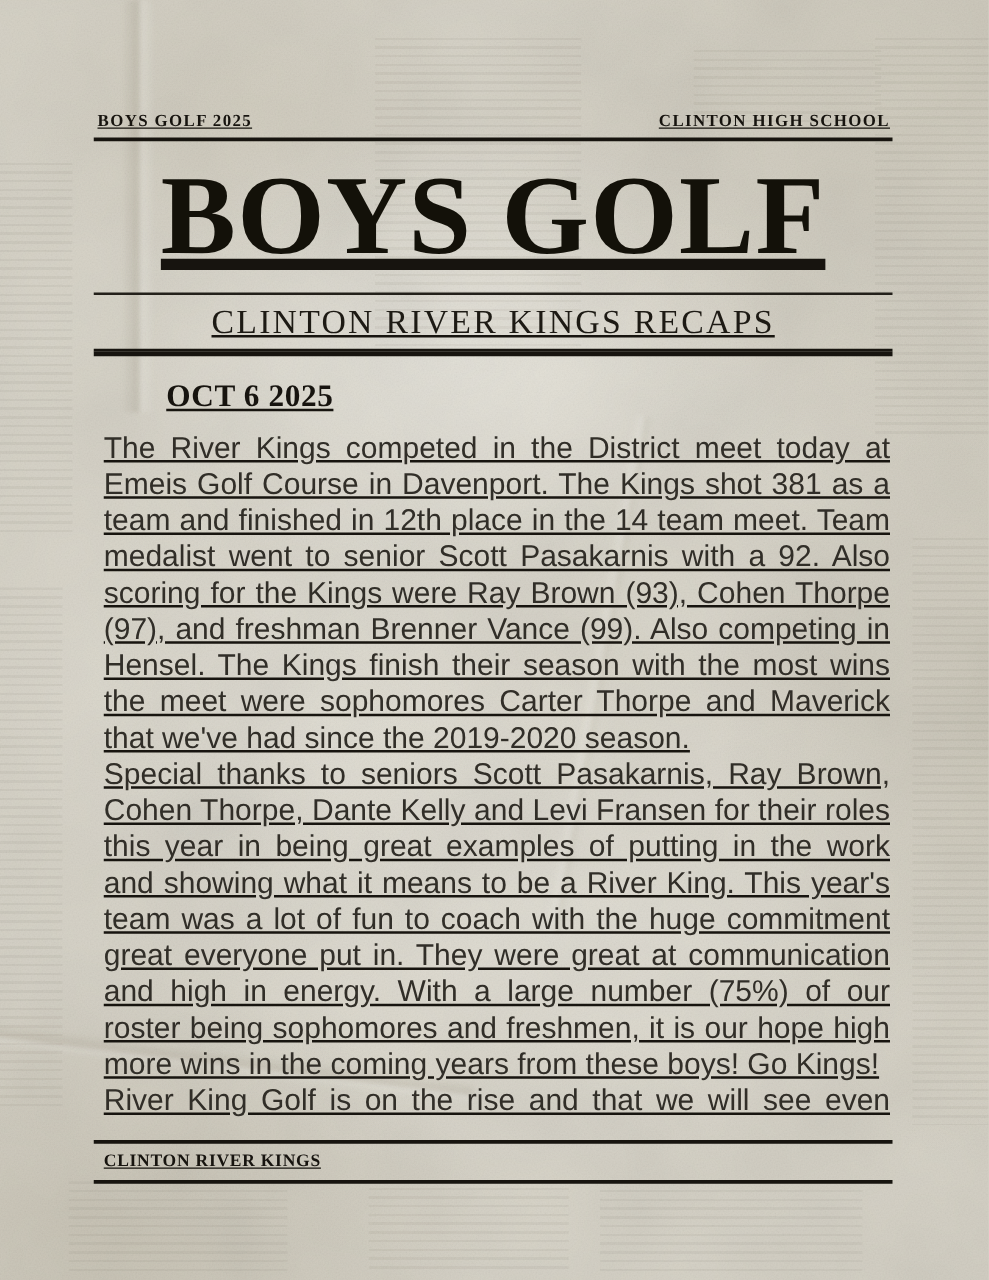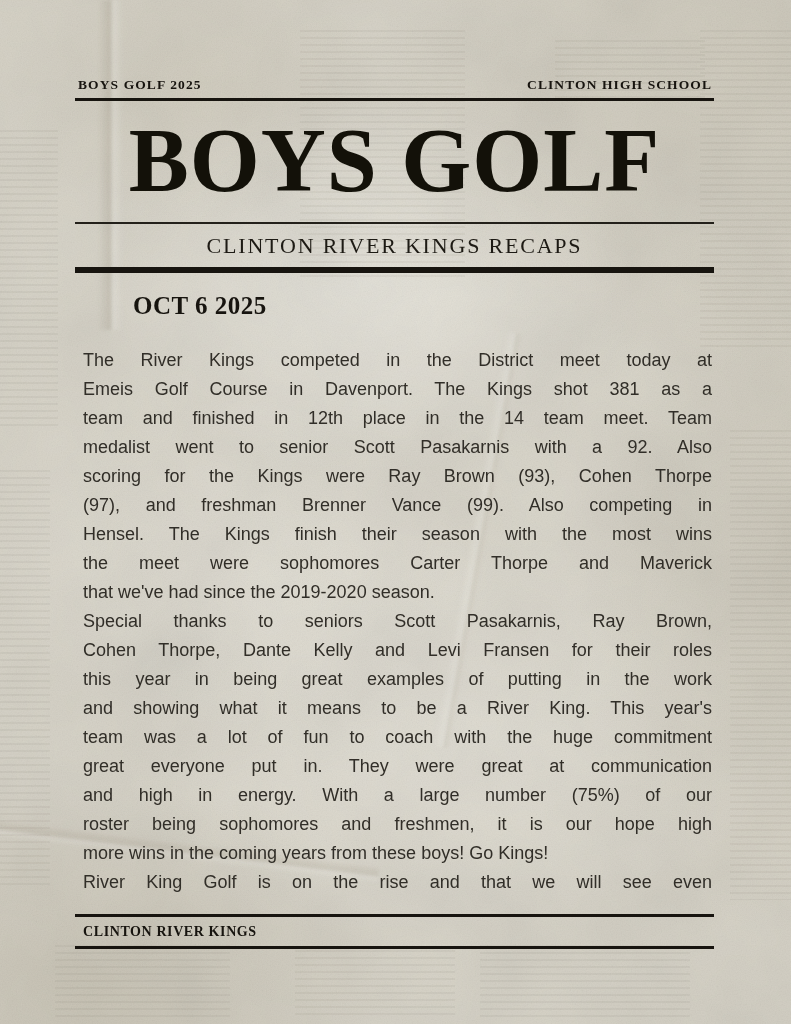--- a/index.html
+++ b/index.html
@@ -31,45 +31,45 @@
   }
   .crease{position:absolute;pointer-events:none;filter:blur(1.5px);}
   .crease.v1{left:98px;top:0;width:26px;height:330px;
     background:linear-gradient(90deg,transparent,rgba(120,110,88,0.18) 45%,rgba(255,255,250,0.25) 60%,transparent);}
   .crease.d1{left:-40px;top:840px;width:420px;height:18px;transform:rotate(7deg);
     background:linear-gradient(180deg,transparent,rgba(125,115,92,0.16) 50%,rgba(255,255,250,0.2) 70%,transparent);}
   .crease.d2{left:470px;top:330px;width:16px;height:420px;transform:rotate(10deg);
     background:linear-gradient(90deg,transparent,rgba(255,255,250,0.25) 50%,rgba(130,120,96,0.10) 70%,transparent);}
   .grain{position:absolute;inset:0;pointer-events:none;}
   
-  .content{position:absolute;left:75px;top:0;width:639px;color:var(--ink);}
+  .content{position:absolute;left:75px;top:12px;width:639px;color:var(--ink);text-decoration:underline;}
   .masthead-row{
     display:flex;justify-content:space-between;align-items:baseline;
     padding:77px 2px 0 3px;
     font-size:13.5px;font-weight:700;letter-spacing:1.1px;
   }
   .rule{background:var(--ink);}
   .rule-thick{height:3px;margin-top:5px;}
   .page-title{
     text-align:center;font-weight:700;font-size:90px;line-height:1;
     letter-spacing:1px;margin-top:15px;color:#131109;
   }
   .rule-thin{height:2px;margin-top:16px;background:#23201a;}
   .subtitle{
-    text-align:center;font-size:22px;letter-spacing:1.8px;
+    text-align:center;font-size:27px;letter-spacing:1.8px;
     margin-top:6px;line-height:31px;color:#1d1a14;
   }
   .rule-double{height:5px;border-top:2px solid var(--ink);border-bottom:4px solid var(--ink);margin-top:6px;}
   .article-date{
     margin:18px 0 0 58px;font-size:25px;font-weight:700;letter-spacing:0.5px;line-height:30px;
   }
   .article-body{
-    margin-top:25px;padding:0 2px 0 8px;
+    margin-top:11px;padding:0 2px 0 8px;
     font-family:"Liberation Sans","DejaVu Sans",sans-serif;
-    font-size:18px;line-height:29px;color:var(--body-ink);
+    font-size:24px;line-height:29px;color:var(--body-ink);
   }
   .article-line{text-align:justify;text-align-last:justify;white-space:normal;}
   .article-line.para-end{text-align-last:left;}
   .footer{margin-top:17px;}
   .footer .rule-top{height:3px;}
   .footer .rule-bottom{height:3px;}
   .footer-label{
     padding:6px 0 5px 8px;font-size:14px;font-weight:700;letter-spacing:0.6px;line-height:18px;
   }
 </style>

